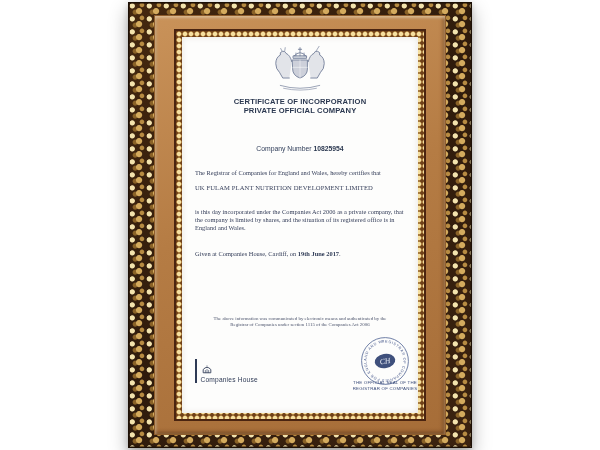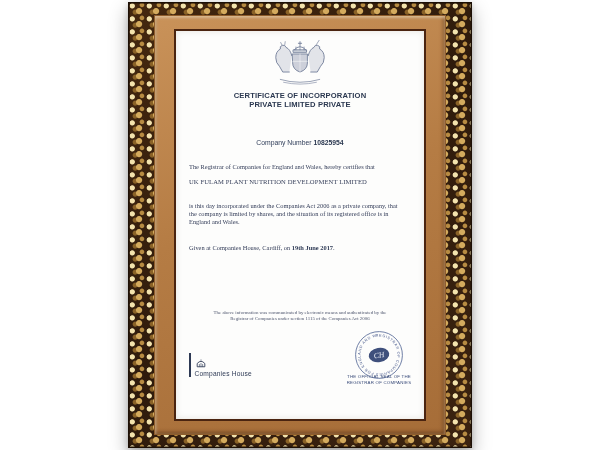--- a/index.html
+++ b/index.html
@@ -39,20 +39,21 @@
   .liner {
     width:100%; height:100%;
     background:#4a2410;
     padding:2px;
   }
   .beads {
     width:100%; height:100%;
     background-color:#6e4018;
     background-image:radial-gradient(circle at 3px 3px, #f5dfa0 0 1.6px, #c79a52 2.3px, rgba(0,0,0,0) 3px);
     background-size:6px 6px;
+    padding:6px;
     text-decoration:underline;
   }
   .paper {
     width:100%; height:100%;
     background:#fdfdfc;
     position:relative;
     box-shadow:inset 0 0 6px rgba(120,110,90,0.18);
   }
 
   
@@ -124,21 +125,21 @@
                 <path d="M100 38 q4 -16 14 -20 q2 -7 9 -5 q7 2 5 9 q11 6 11 21 q0 13 -9 21 l-8 14 h-16" fill="rgba(77,91,126,0.18)"></path>
                 <path d="M120 11 l7 -11" stroke-width="1.5"></path>
                 <path d="M32 96 q48 14 96 0" stroke-width="1.6"></path>
                 <path d="M40 103 q40 9 80 0" stroke-width="1.3"></path>
               </g>
             </svg>
           </div>
 
           <div class="title">
             <div>CERTIFICATE OF INCORPORATION</div>
-            <div>PRIVATE LIMITED PRIVATE</div>
+            <div>PRIVATE OFFICIAL COMPANY</div>
           </div>
 
           <div class="company-number">
             <span>Company Number</span>
             <b>10825954</b>
           </div>
 
           <div class="serif certify-line">The Registrar of Companies for England and Wales, hereby certifies that</div>
           <div class="serif company-name">UK FULAM PLANT NUTRITION DEVELOPMENT LIMITED</div>
           <div class="serif body-par">is this day incorporated under the Companies Act 2006 as a private company, that the company is limited by shares, and the situation of its registered office is in England and Wales.</div>

